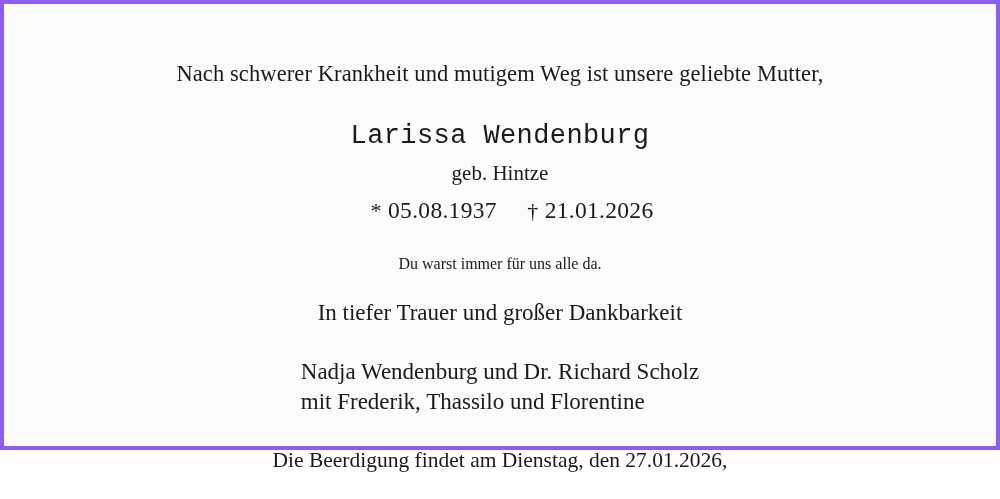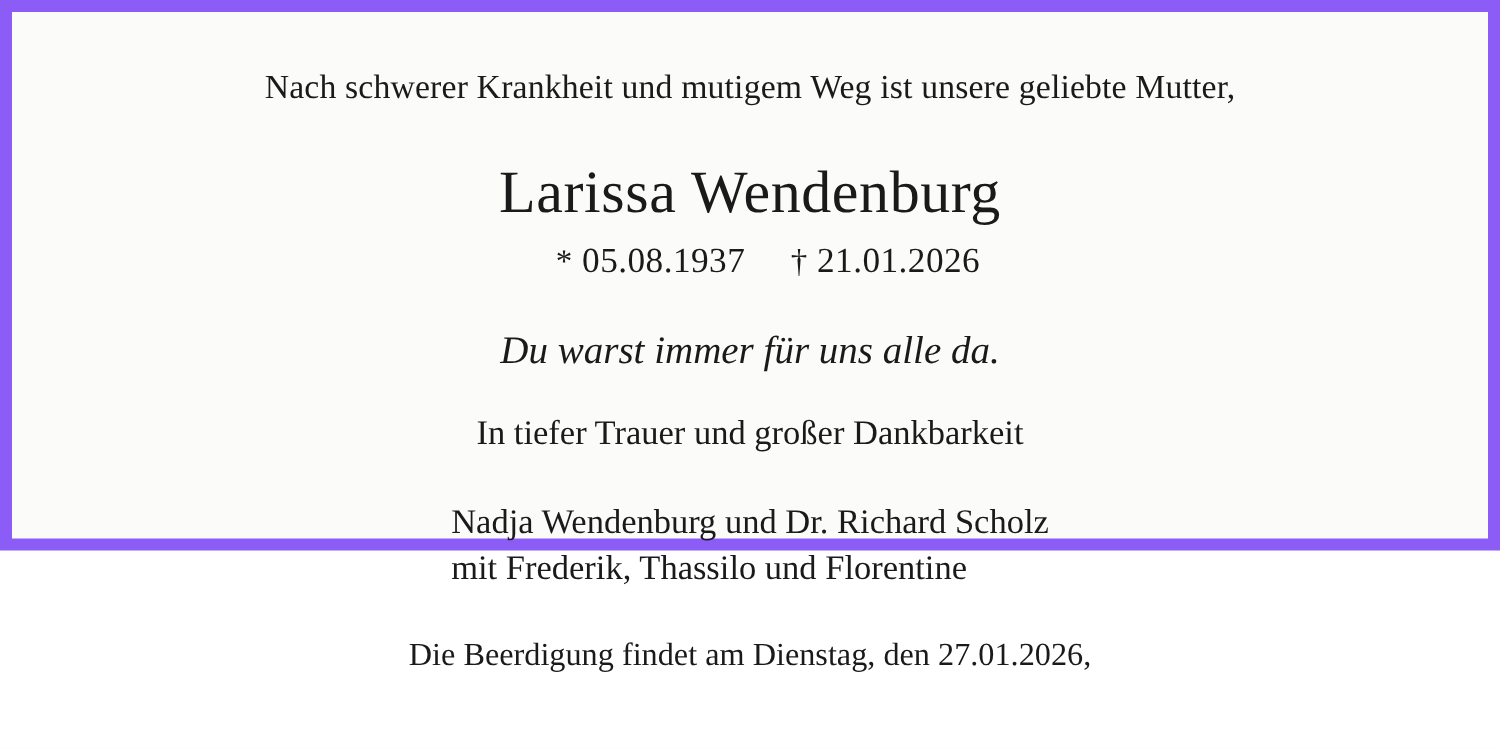--- a/index.html
+++ b/index.html
@@ -9,46 +9,47 @@
   body {
     width: 1000px;
     height: 499px;
     background: #ffffff;
     font-family: "Liberation Serif", serif;
     overflow: hidden;
   }
   .obituary {
     box-sizing: border-box;
     width: 1000px;
-    height: 367px;
-    border: 8px solid #8b5cf6;
+    height: 450px;
+    border: 4px solid #8b5cf6;
     background: #fbfbf9;
     display: flex;
     flex-direction: column;
     align-items: center;
     justify-content: flex-start;
-    padding-top: 34px;
+    padding-top: 54px;
     color: #1a1a1a;
   }
   .intro {
     text-align: center;
     font-size: 22.5px;
     line-height: 1.42;
     letter-spacing: 0.1px;
     max-width: 780px;
   }
   .intro div {
     white-space: nowrap;
   }
   .name {
-    font-size: 40px;
+    font-size: 27px;
     line-height: 1.1;
     margin-top: 32px;
     letter-spacing: 0.4px;
     text-align: right;
+    font-family: Liberation Mono, monospace;
   }
   .maiden {
     font-size: 21px;
     margin-top: 9px;
     text-align: center;
   }
   .dates {
     font-size: 23.5px;
     margin-top: 11px;
     text-align: center;
@@ -56,24 +57,23 @@
     margin-left: 24px;
   }
   .dates .sym {
     font-size: 22px;
   }
   .dates .gap {
     display: inline-block;
     width: 18px;
   }
   .quote {
-    font-size: 26px;
+    font-size: 16px;
     margin-top: 31px;
     text-align: center;
-    font-style: italic;
   }
   .gratitude {
     font-size: 23px;
     margin-top: 27px;
     text-align: center;
   }
   .family {
     font-size: 23px;
     margin-top: 31px;
     line-height: 1.33;
@@ -89,20 +89,21 @@
 <body>
 
 <div class="obituary">
 
   <div class="intro">
     <div>Nach schwerer Krankheit und mutigem Weg ist unsere geliebte Mutter,</div>
   </div>
 
   <div class="name">Larissa Wendenburg</div>
 
+  <div class="maiden">geb. Hintze</div>
 
   <div class="dates">
     <span class="sym">*</span>
     <span>05.08.1937</span>
     <span class="gap"></span>
     <span class="sym">†</span>
     <span>21.01.2026</span>
   </div>
 
   <div class="quote">Du warst immer für uns alle da.</div>

